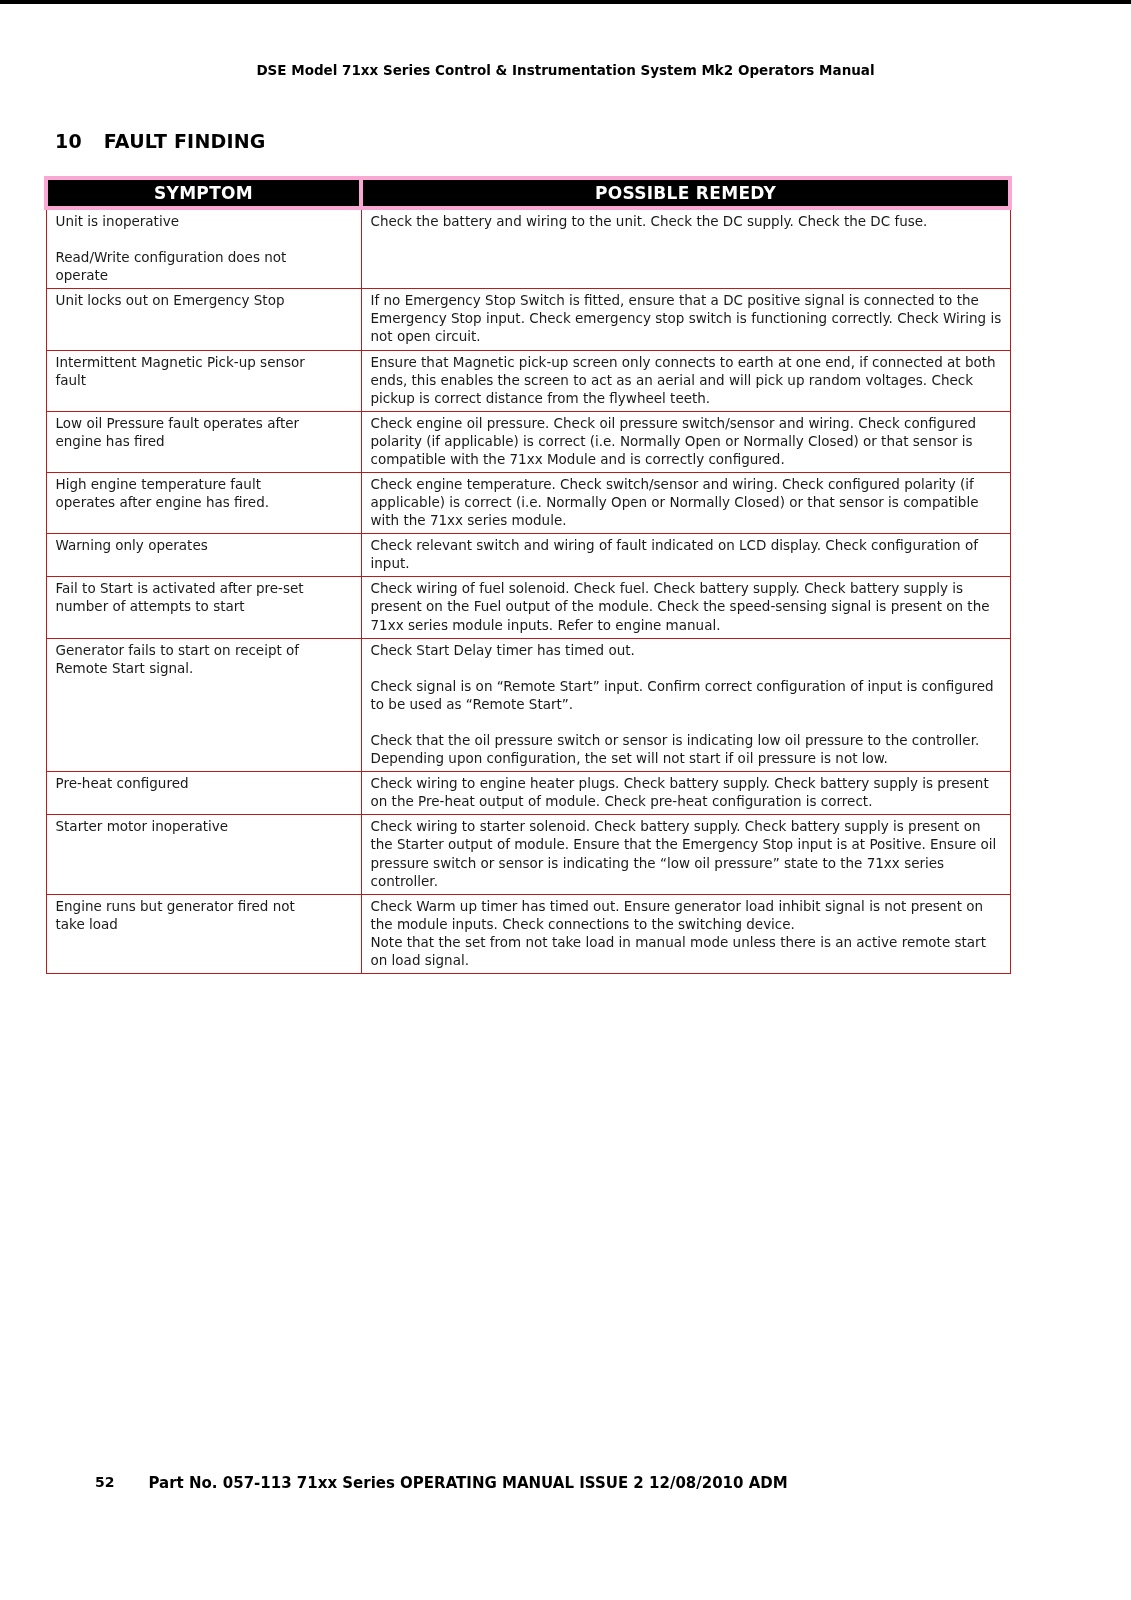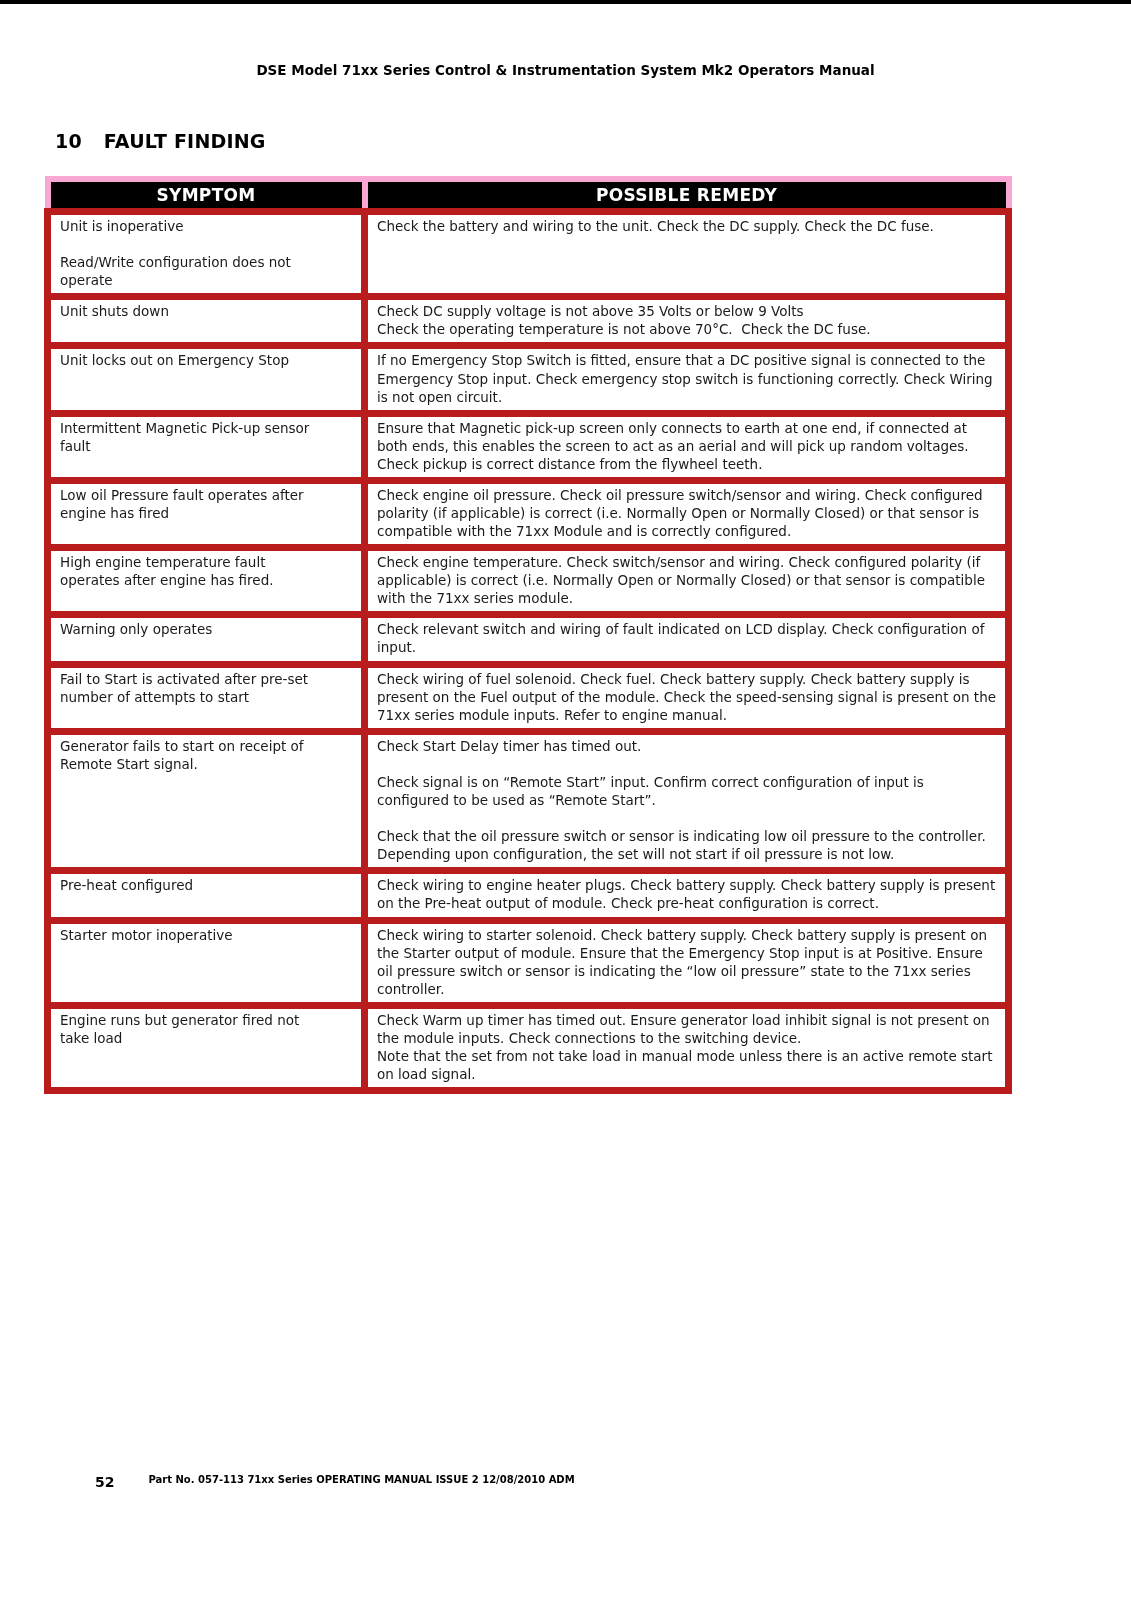--- a/index.html
+++ b/index.html
@@ -53,26 +53,26 @@
     width: 100%;
     table-layout: fixed;
   }
   table.fault-table th {
     background: #000000;
     color: #ffffff;
     font-size: 17px;
     font-weight: bold;
     text-align: center;
     padding: 3px 4px;
-    border: 6px solid #f9a8d4;
+    border: 4px solid #f9a8d4;
     letter-spacing: 0.3px;
   }
   table.fault-table th.col-symptom { width: 303px; }
   table.fault-table td {
-    border: 7px solid #b91c1c;
+    border: 1px solid #b91c1c;
     vertical-align: top;
     font-size: 13.5px;
     line-height: 1.34;
     padding: 2px 7px 4px 9px;
     white-space: pre-wrap;
     word-wrap: break-word;
     color: #1a1a1a;
   }
   .doc-footer {
     position: absolute;
@@ -84,21 +84,21 @@
     align-items: flex-start;
     margin-left: 40px;
   }
   .doc-footer .page-num {
     font-weight: bold;
     margin-right: 34px;
     font-size: 14px;
   }
   .doc-footer .footer-text {
     font-weight: bold;
-    font-size: 10px;
+    font-size: 15px;
   }
 </style>
 </head>
 <body>
 
 <div class="top-edge"></div>
 
 <div class="doc-header">DSE Model 71xx Series Control &amp; Instrumentation System Mk2 Operators Manual</div>
 
 <div class="section-title">
@@ -113,25 +113,20 @@
         <th class="col-remedy">POSSIBLE REMEDY</th>
       </tr>
     </thead>
     <tbody>
         <tr>
           <td>Unit is inoperative
 
 Read/Write configuration does not
 operate</td>
           <td>Check the battery and wiring to the unit. Check the DC supply. Check the DC fuse.</td>
-        </tr>
-        <tr>
-          <td>Unit shuts down</td>
-          <td>Check DC supply voltage is not above 35 Volts or below 9 Volts
-Check the operating temperature is not above 70°C.  Check the DC fuse.</td>
         </tr>
         <tr>
           <td>Unit locks out on Emergency Stop</td>
           <td>If no Emergency Stop Switch is fitted, ensure that a DC positive signal is connected to the Emergency Stop input. Check emergency stop switch is functioning correctly. Check Wiring is not open circuit.</td>
         </tr>
         <tr>
           <td>Intermittent Magnetic Pick-up sensor
 fault</td>
           <td>Ensure that Magnetic pick-up screen only connects to earth at one end, if connected at both ends, this enables the screen to act as an aerial and will pick up random voltages. Check pickup is correct distance from the flywheel teeth.</td>
         </tr>

